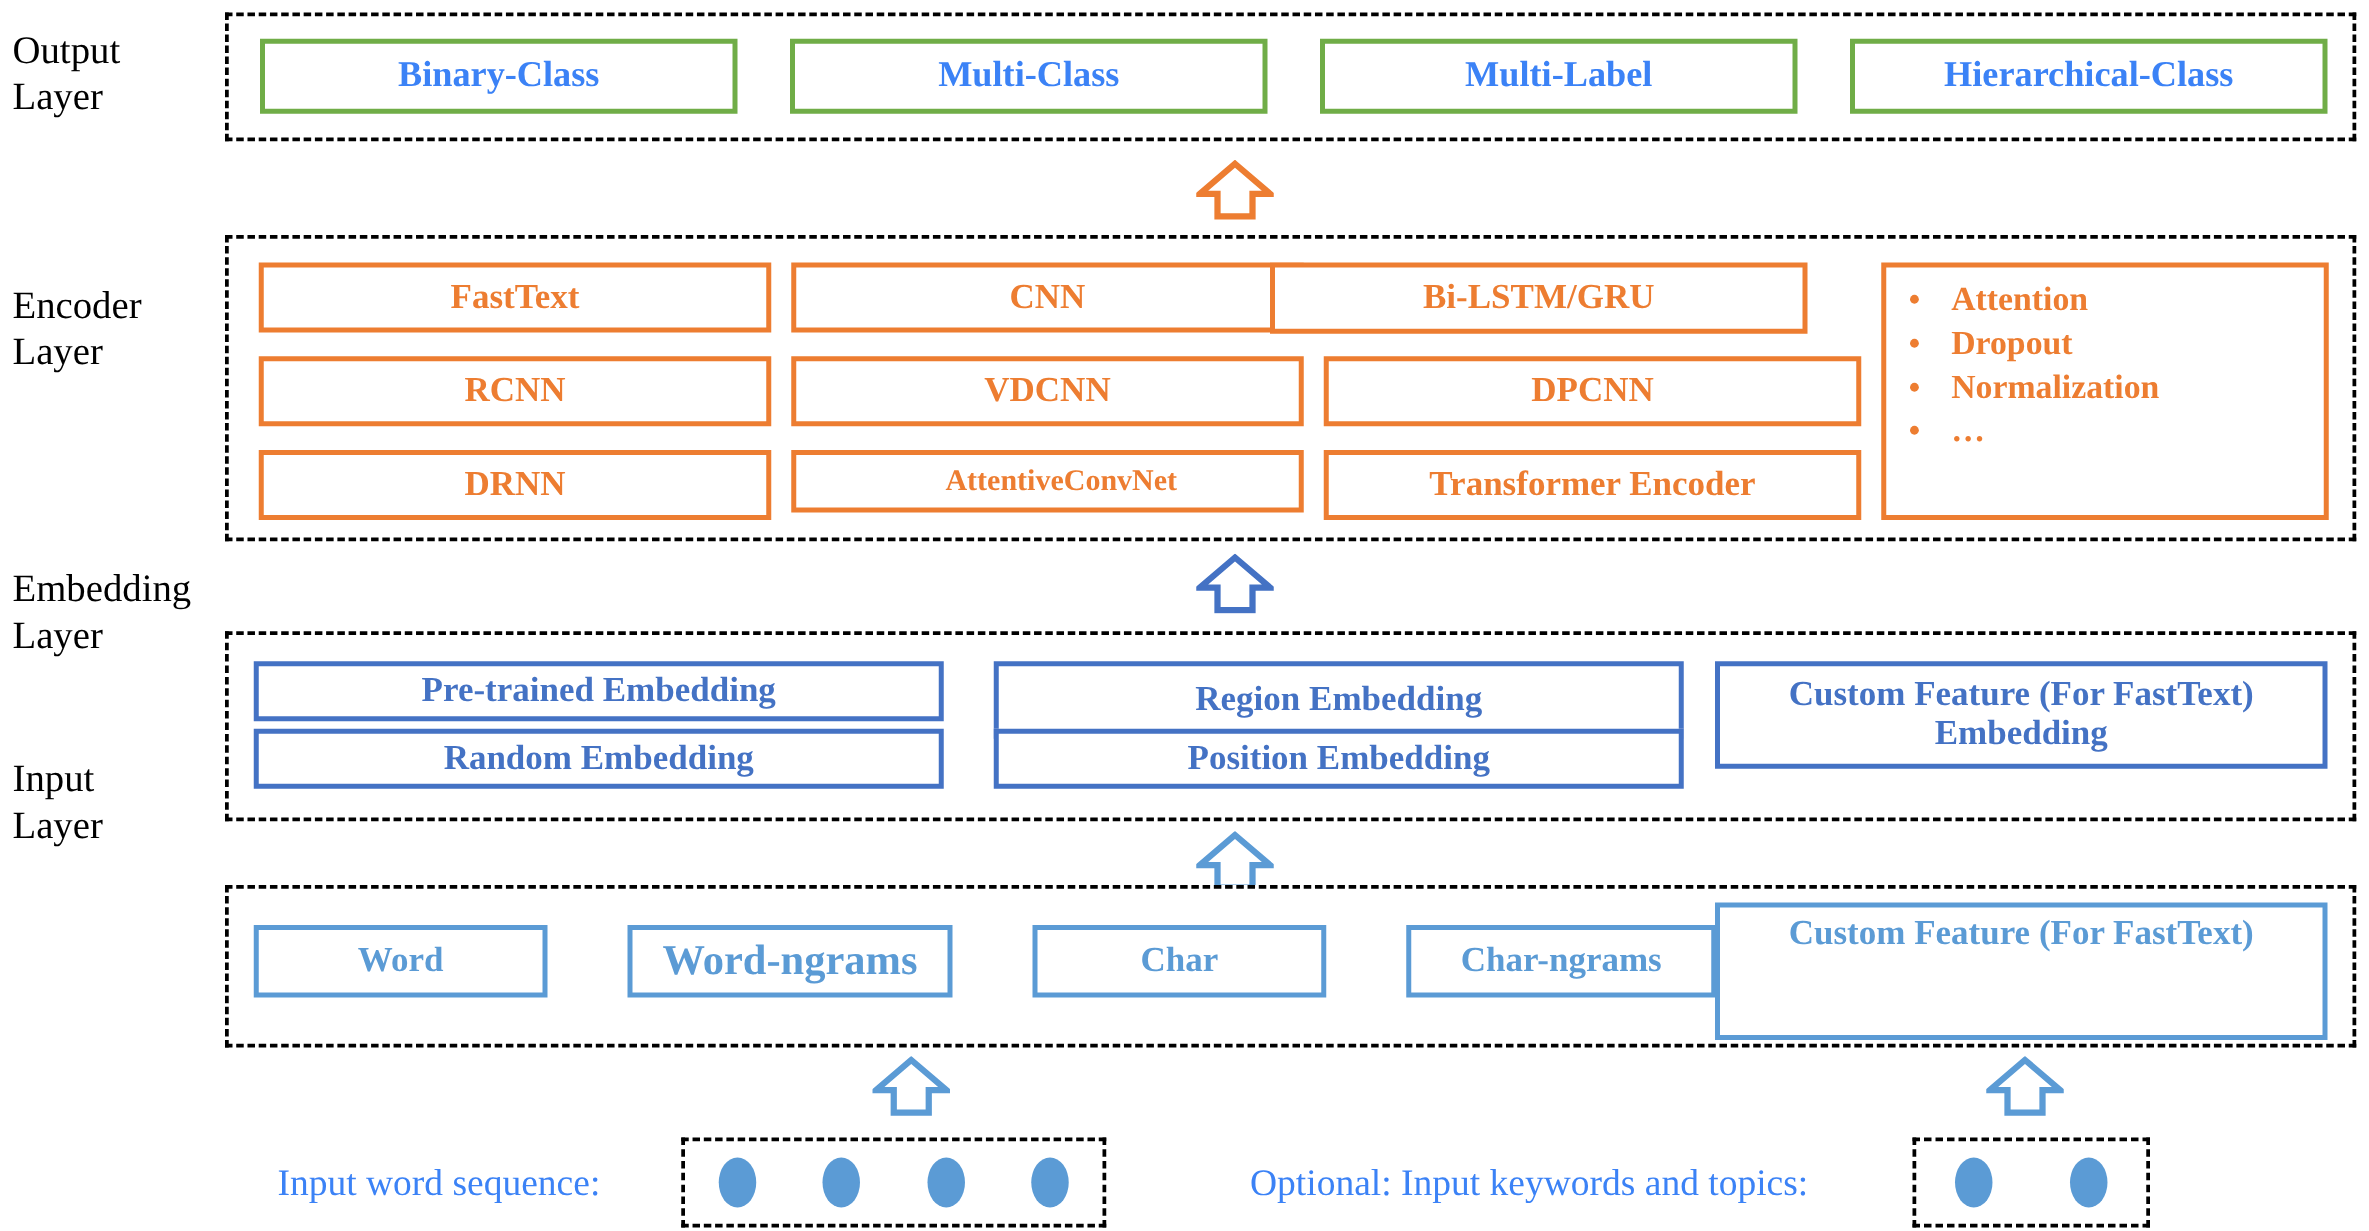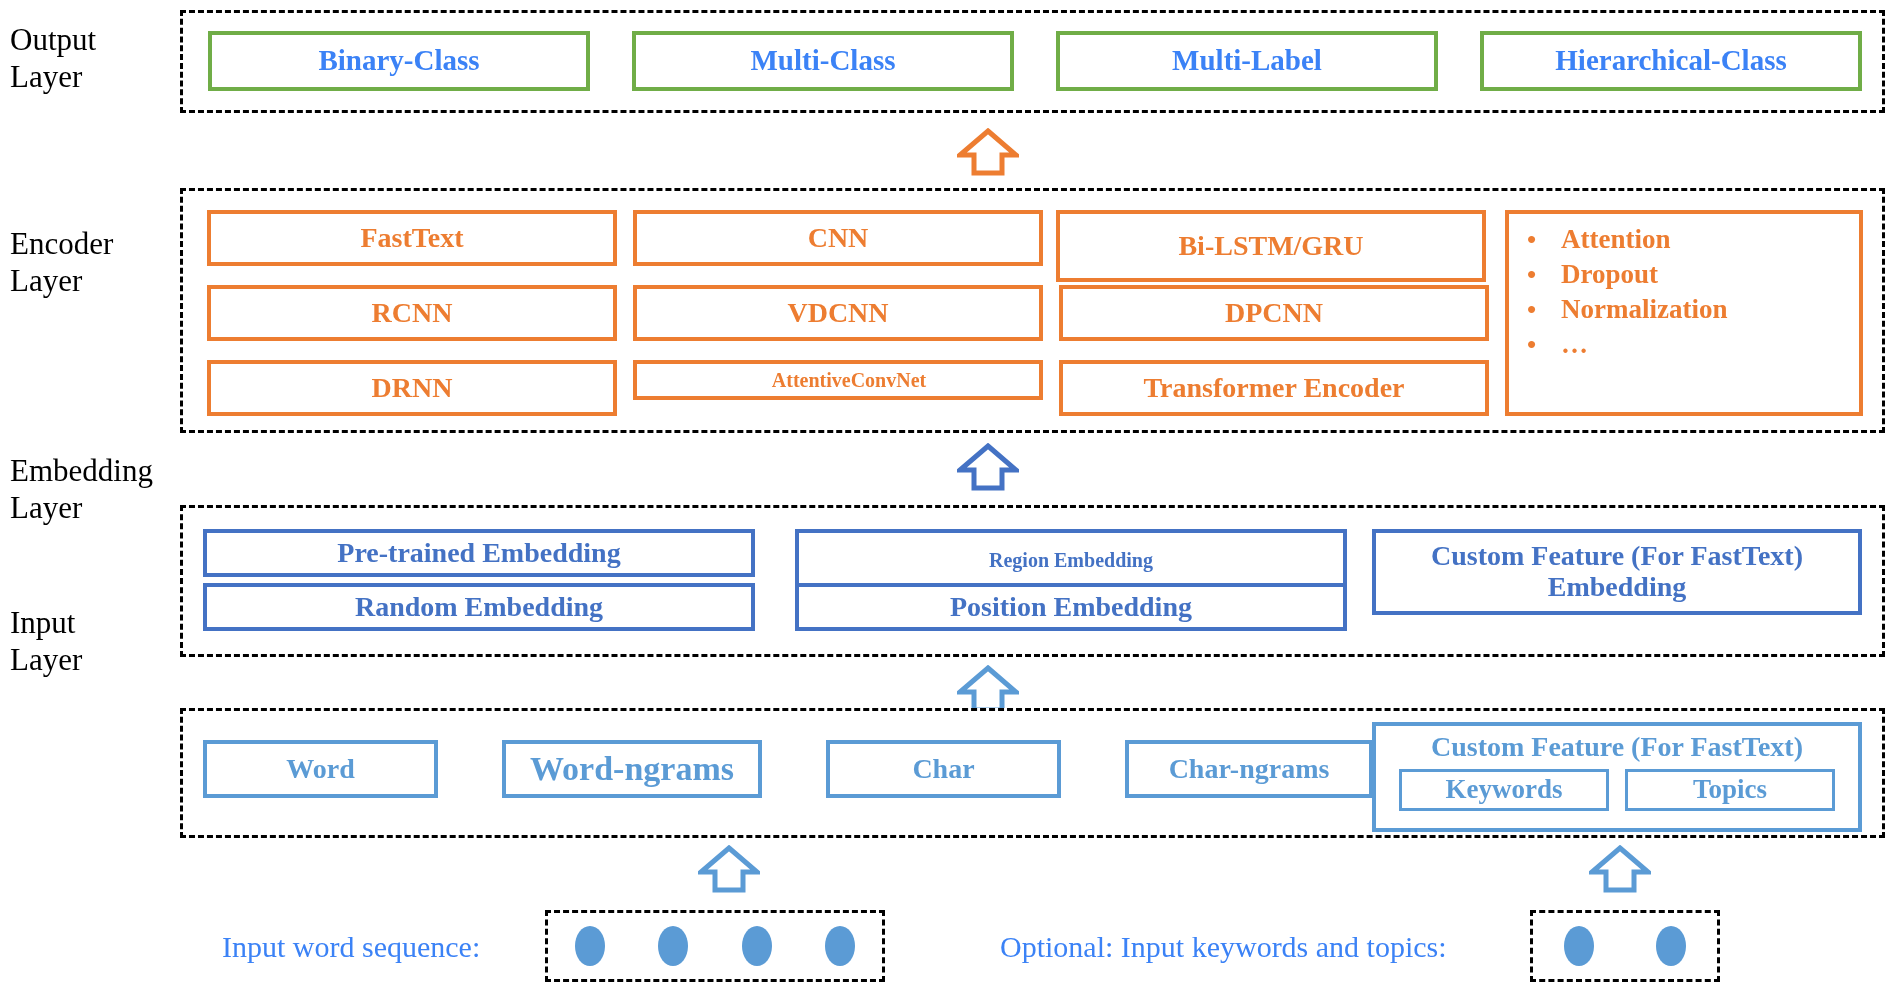--- a/index.html
+++ b/index.html
@@ -124,23 +124,23 @@
 Layer</div>
 
 <div class="dashed-box" style="left:180px; top:188px; width:1705px; height:245px;"></div>
 
 <div class="cbox orange" style="left:207px; top:210px; width:410px; height:56px; font-size:28px;">FastText</div>
 <div class="cbox orange" style="left:207px; top:285px; width:410px; height:56px; font-size:28px;">RCNN</div>
 <div class="cbox orange" style="left:207px; top:360px; width:410px; height:56px; font-size:28px;">DRNN</div>
 
 <div class="cbox orange" style="left:633px; top:210px; width:410px; height:56px; font-size:28px;">CNN</div>
 <div class="cbox orange" style="left:633px; top:285px; width:410px; height:56px; font-size:28px;">VDCNN</div>
-<div class="cbox orange" style="left:633px; top:360px; width:410px; height:40px; font-size:20px;padding-left:22px;">AttentiveConvNet</div>
-
-<div class="cbox orange" style="left:1056px; top:210px; width:430px; height:72px; font-size:28px;">Bi-LSTM/GRU</div>
+<div class="cbox orange" style="left:633px; top:360px; width:410px; height:50px; font-size:24px;padding-left:22px;">AttentiveConvNet</div>
+
+<div class="cbox orange" style="left:1016px; top:210px; width:430px; height:57px; font-size:28px;">Bi-LSTM/GRU</div>
 <div class="cbox orange" style="left:1059px; top:285px; width:430px; height:56px; font-size:28px;">DPCNN</div>
 <div class="cbox orange" style="left:1059px; top:360px; width:430px; height:56px; font-size:28px;">Transformer Encoder</div>
 
 <div class="bullet-box" style="left:1505px; top:210px; width:358px; height:206px;">
   <div class="bullet-row">
     <span class="bullet-dot">•</span>
     <span class="bullet-text">Attention</span>
   </div>
   <div class="bullet-row">
     <span class="bullet-dot">•</span>
@@ -163,21 +163,21 @@
 </div>
 
 <div class="layer-label" style="top:453px;">Embedding
 Layer</div>
 
 <div class="dashed-box" style="left:180px; top:505px; width:1705px; height:152px;"></div>
 
 <div class="cbox blue-d" style="left:203px; top:529px; width:552px; height:48px; font-size:28px;">Pre-trained Embedding</div>
 <div class="cbox blue-d" style="left:203px; top:583px; width:552px; height:48px; font-size:28px;">Random Embedding</div>
 
-<div class="cbox blue-d" style="left:795px; top:529px; width:552px; height:62px; font-size:20px;">Region Embedding</div>
+<div class="cbox blue-d" style="left:795px; top:529px; width:552px; height:62px; font-size:28px;">Region Embedding</div>
 <div class="cbox blue-d" style="left:795px; top:583px; width:552px; height:48px; font-size:28px;">Position Embedding</div>
 
 <div class="cbox blue-d" style="left:1372px; top:529px; width:490px; height:86px; font-size:28px; padding:0 6px;">Custom Feature (For FastText) Embedding</div>
 
 <div class="arrow" style="left:957px; top:665px;">
   <svg width="62" height="48" viewBox="0 0 62 48">
     <polygon points="31,3 59,27 45,27 45,45 17,45 17,27 3,27" fill="#ffffff" stroke="#5B9BD5" stroke-width="5" stroke-linejoin="miter"></polygon>
   </svg>
 </div>
 
@@ -186,24 +186,20 @@
 
 <div class="dashed-box" style="left:180px; top:708px; width:1705px; height:130px;"></div>
 
 <div class="cbox blue-l" style="left:203px; top:740px; width:235px; height:58px; font-size:28px;">Word</div>
 <div class="cbox blue-l" style="left:502px; top:740px; width:260px; height:58px; font-size:34px;">Word-ngrams</div>
 <div class="cbox blue-l" style="left:826px; top:740px; width:235px; height:58px; font-size:28px;">Char</div>
 <div class="cbox blue-l" style="left:1125px; top:740px; width:248px; height:58px; font-size:28px;">Char-ngrams</div>
 
 <div class="cbox blue-l" style="left:1372px; top:722px; width:490px; height:110px; font-size:28px; flex-direction:column; justify-content:flex-start; padding-top:6px;">
   <span>Custom Feature (For FastText)</span>
-  <span style="display:flex; gap:16px; margin-top:6px;">
-    <span class="cbox blue-l" style="position:relative; width:210px; height:42px; font-size:27px; border-width:3px;">Keywords</span>
-    <span class="cbox blue-l" style="position:relative; width:210px; height:42px; font-size:27px; border-width:3px;">Topics</span>
-  </span>
 </div>
 
 <div class="arrow" style="left:698px; top:845px;">
   <svg width="62" height="48" viewBox="0 0 62 48">
     <polygon points="31,3 59,27 45,27 45,45 17,45 17,27 3,27" fill="#ffffff" stroke="#5B9BD5" stroke-width="5" stroke-linejoin="miter"></polygon>
   </svg>
 </div>
 <div class="arrow" style="left:1589px; top:845px;">
   <svg width="62" height="48" viewBox="0 0 62 48">
     <polygon points="31,3 59,27 45,27 45,45 17,45 17,27 3,27" fill="#ffffff" stroke="#5B9BD5" stroke-width="5" stroke-linejoin="miter"></polygon>

